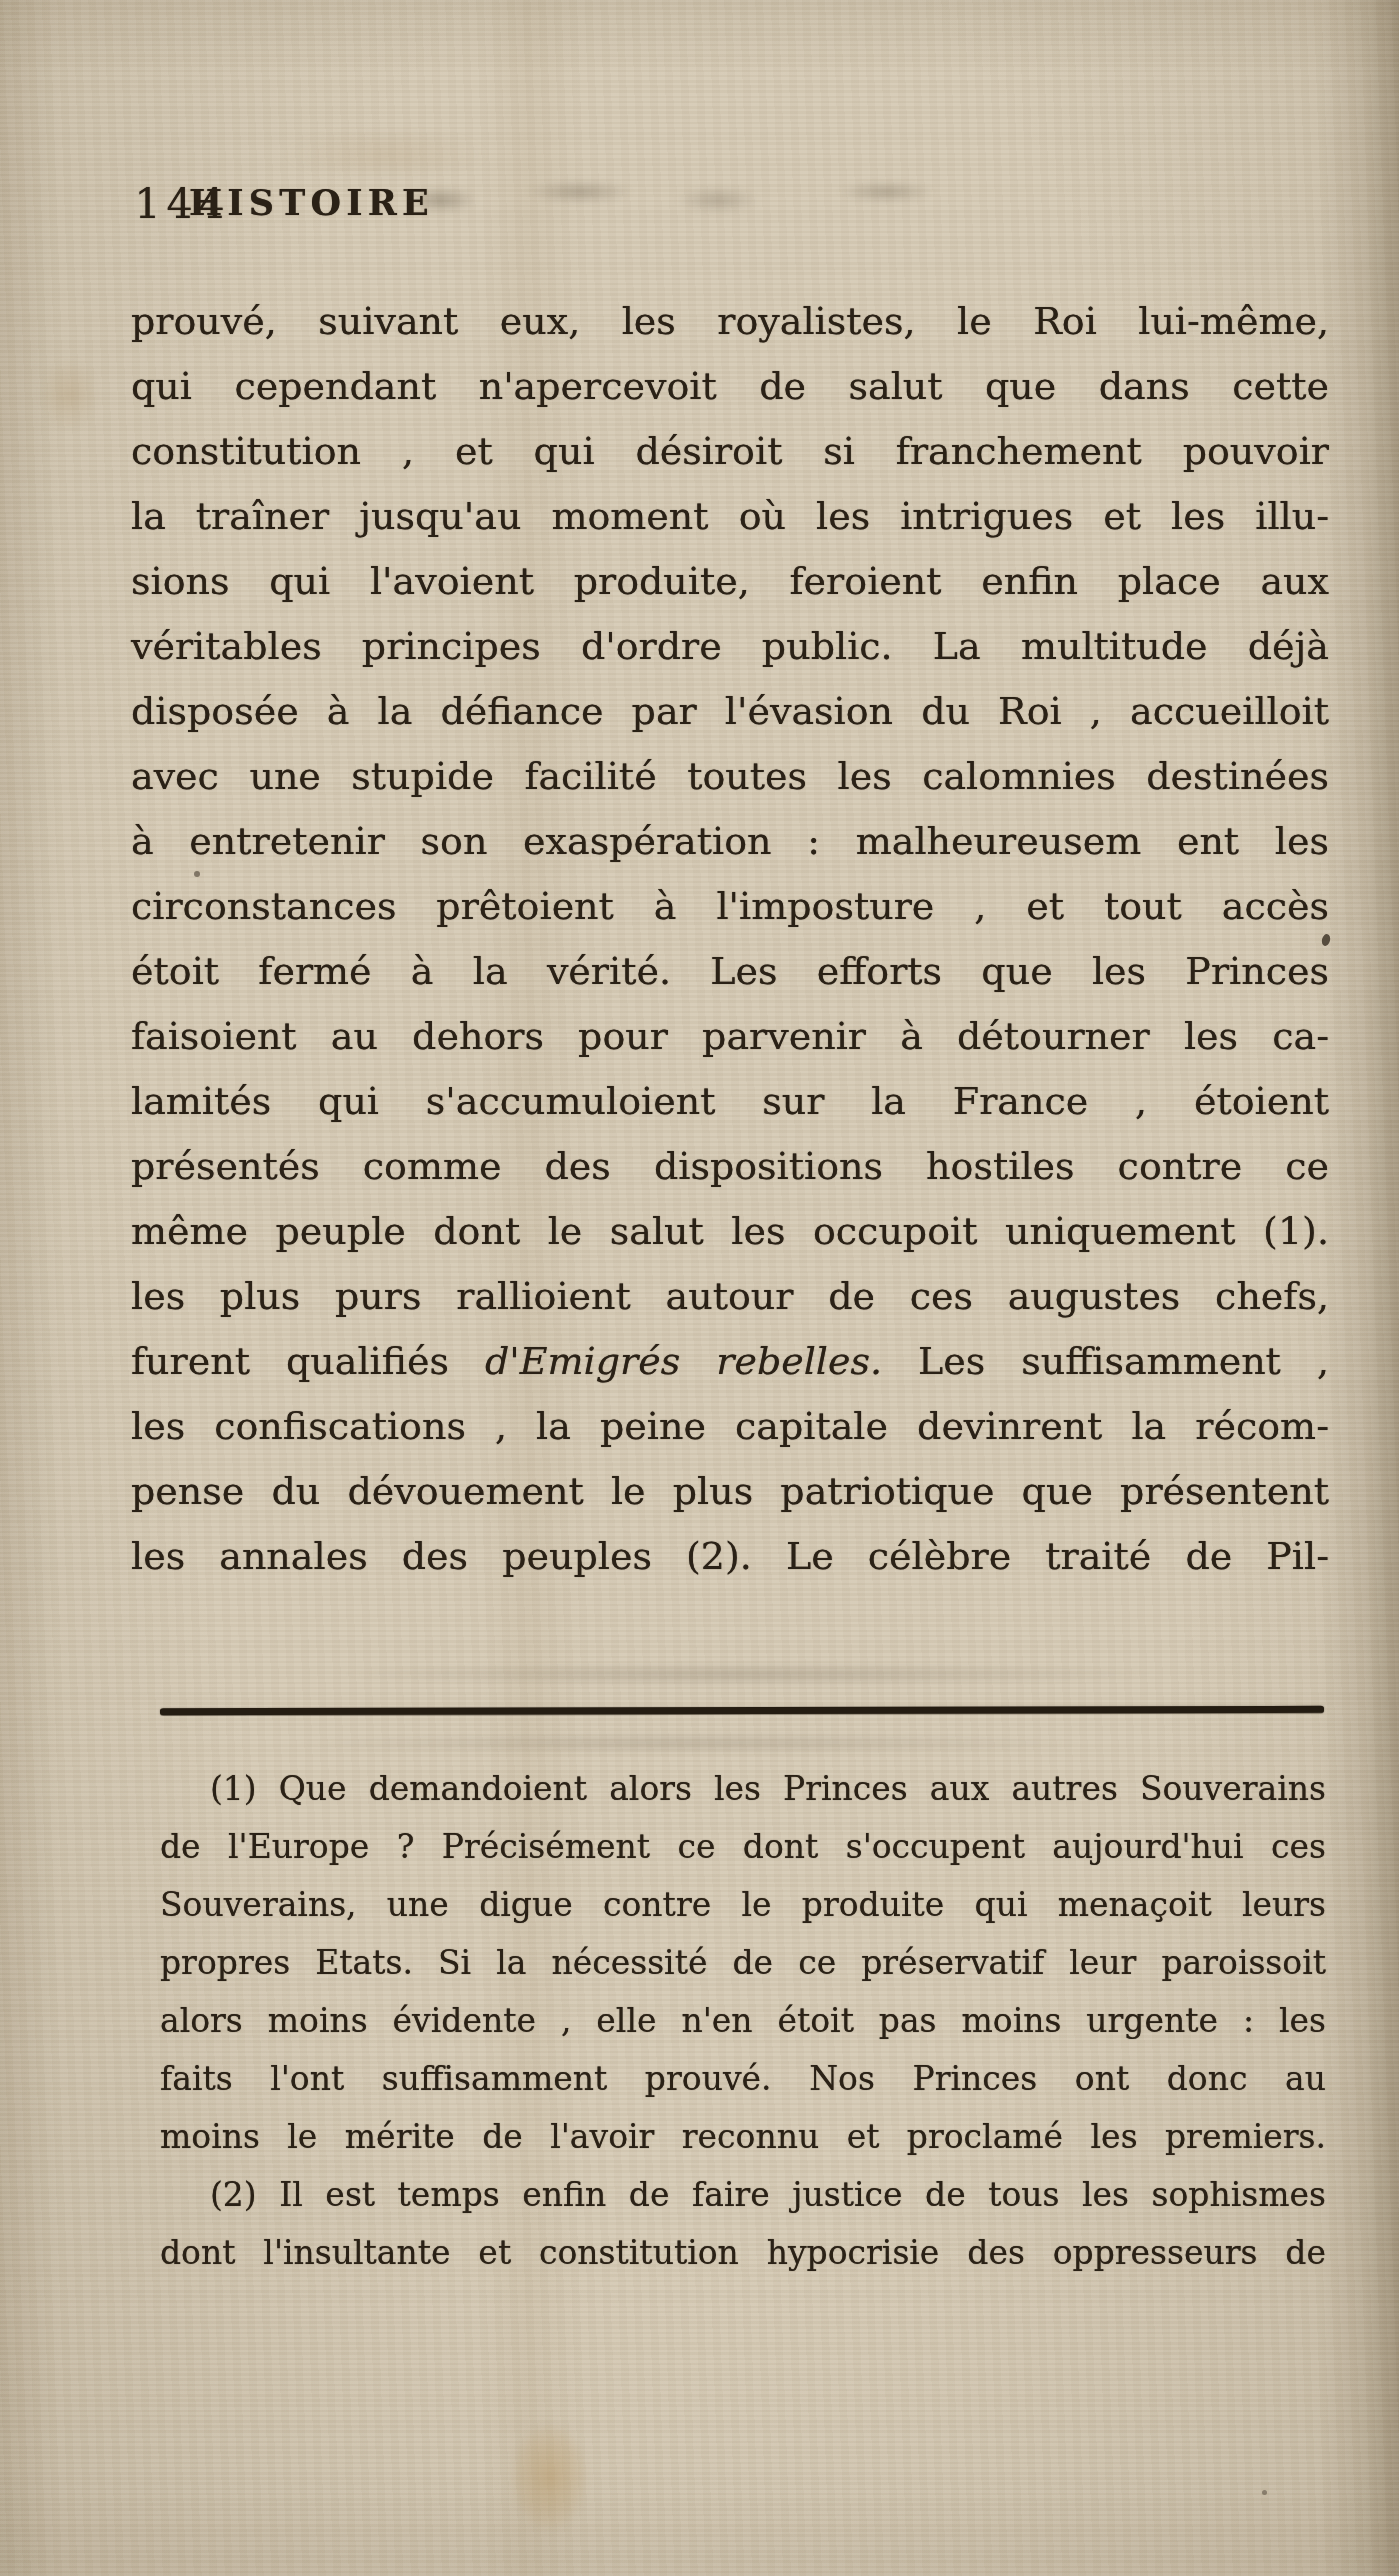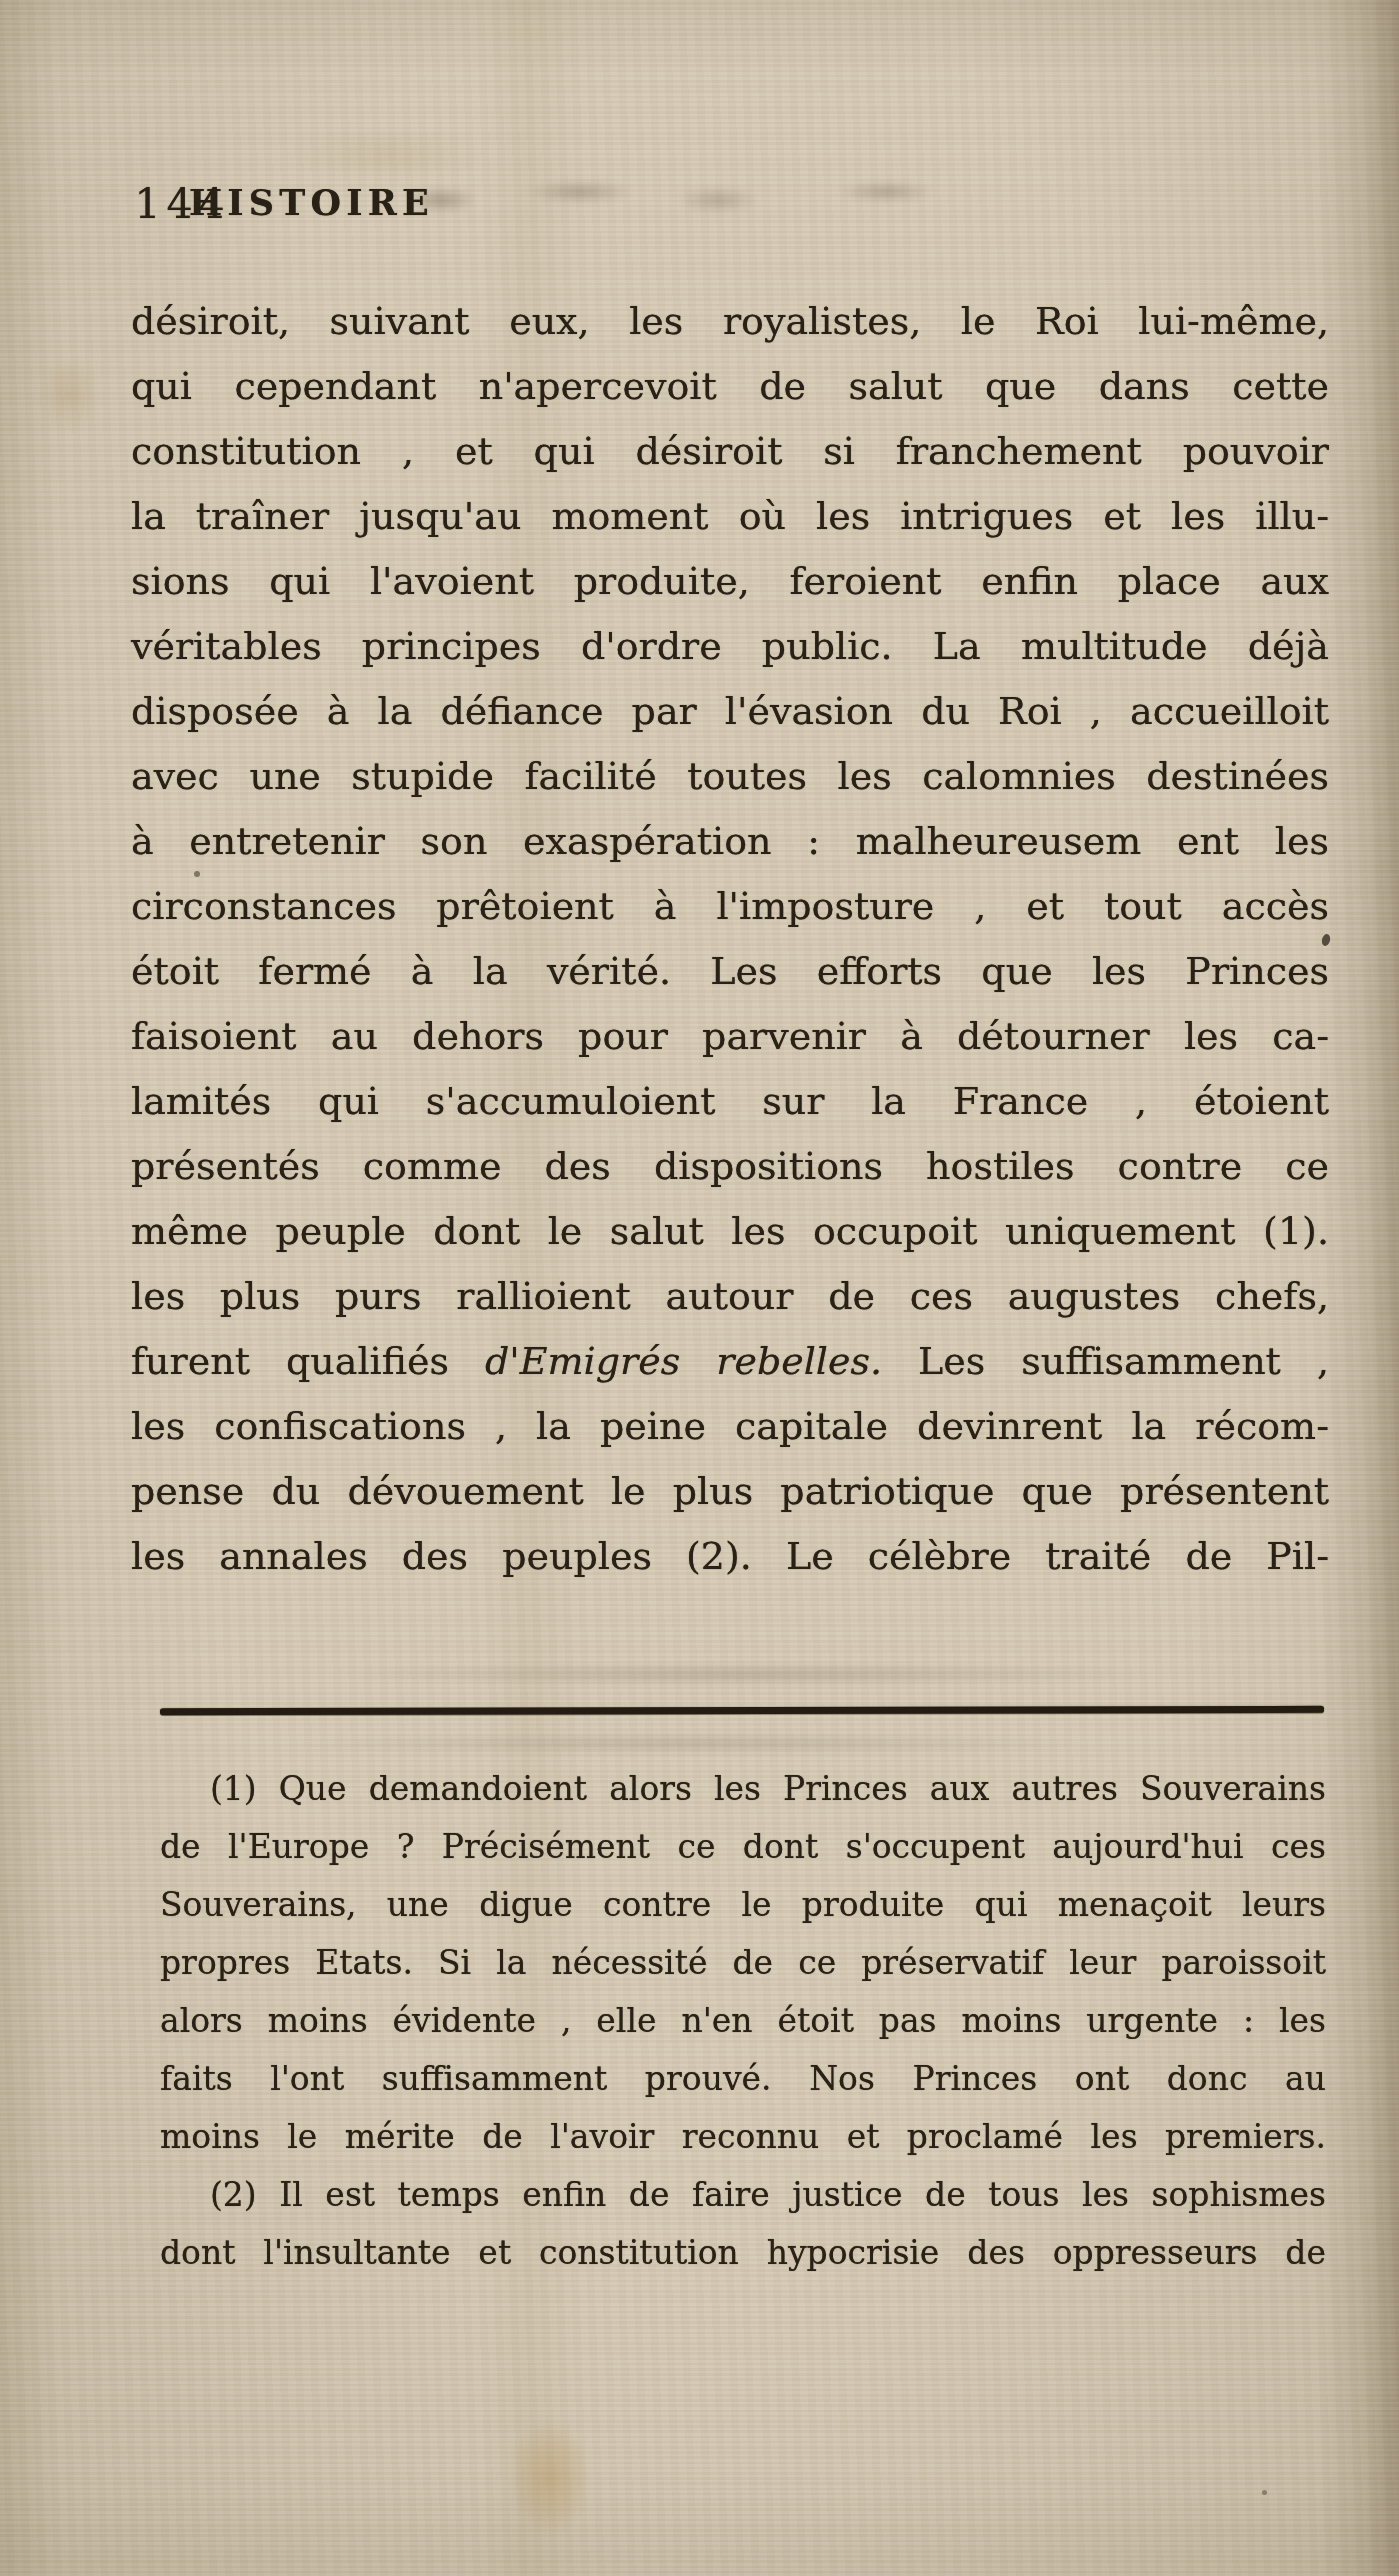--- a/index.html
+++ b/index.html
@@ -113,21 +113,21 @@
   <div class="fleck1"></div>
   <div class="fleck2"></div>
   <div class="fleck3"></div>
 
   <div class="header">
     <div class="page-num">144</div>
     <div class="running-title">HISTOIRE</div>
   </div>
 
   <div class="body-text">
-      <div class="line">désiroit, suivant eux, les royalistes, le Roi lui-même,</div>
+      <div class="line">prouvé, suivant eux, les royalistes, le Roi lui-même,</div>
       <div class="line">qui cependant n'apercevoit de salut que dans cette</div>
       <div class="line">constitution , et qui désiroit si franchement pouvoir</div>
       <div class="line">la traîner jusqu'au moment où les intrigues et les illu-</div>
       <div class="line">sions qui l'avoient produite, feroient enfin place aux</div>
       <div class="line">véritables principes d'ordre public. La multitude déjà</div>
       <div class="line">disposée à la défiance par l'évasion du Roi , accueilloit</div>
       <div class="line">avec une stupide facilité toutes les calomnies destinées</div>
       <div class="line">à entretenir son exaspération : malheureusem ent les</div>
       <div class="line">circonstances prêtoient à l'imposture , et tout accès</div>
       <div class="line">étoit fermé à la vérité. Les efforts que les Princes</div>

